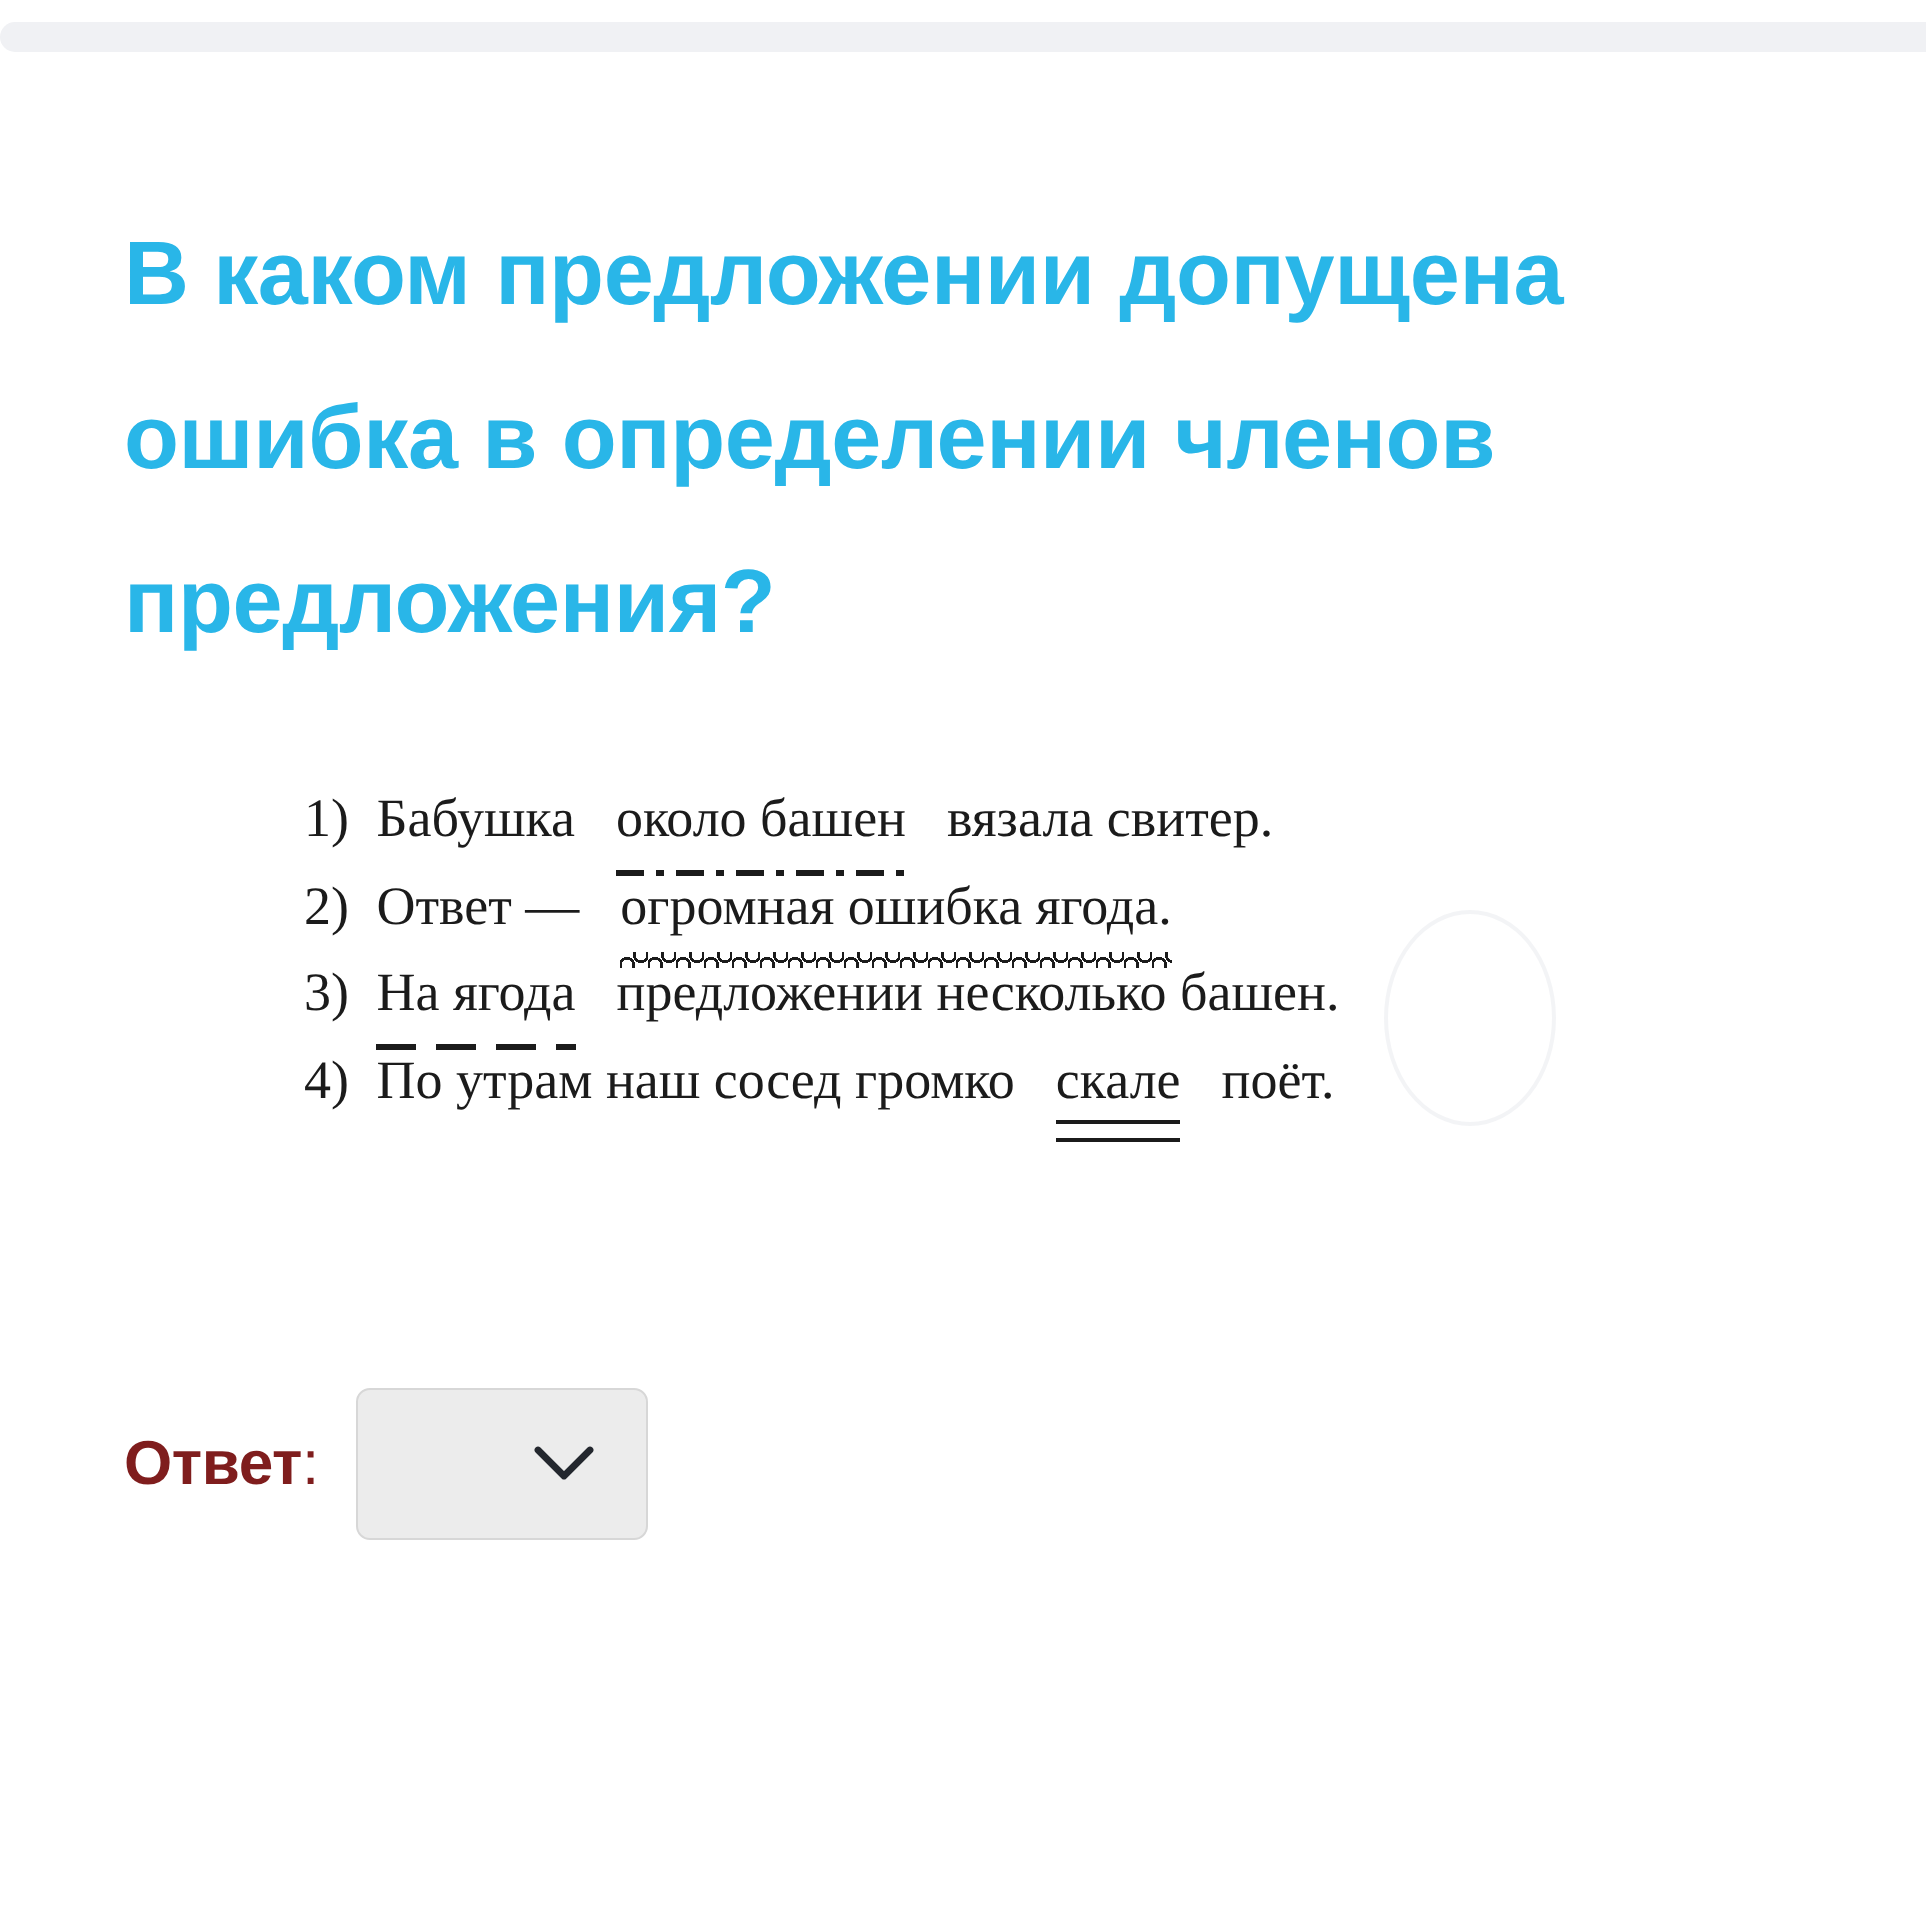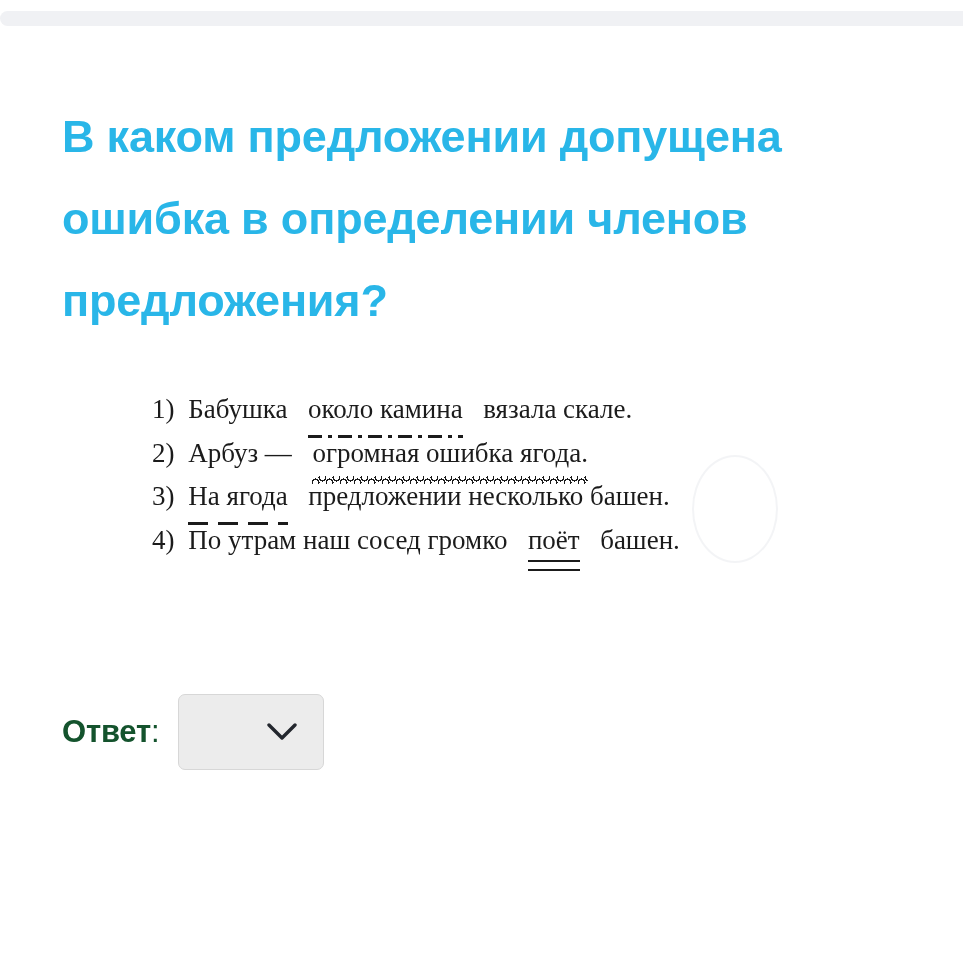--- a/index.html
+++ b/index.html
@@ -129,21 +129,21 @@
   #answer-row {
     position: absolute;
     left: 62px;
     top: 694px;
     display: flex;
     align-items: center;
   }
   #answer-label {
     font-size: 31px;
     font-weight: bold;
-    color: #14532d;
+    color: #7f1d1d;
     letter-spacing: -0.2px;
   }
   #answer-label .colon { font-weight: normal; }
 
   #answer-select {
     margin-left: 19px;
     width: 146px;
     height: 76px;
     background: #ececec;
     border: 1px solid #d7d7d7;
@@ -174,46 +174,46 @@
   <span class="tline">ошибка в определении членов</span>
   <span class="tline">предложения?</span>
 </div>
 
 <div id="options">
 
   <span class="opt-row">
     <span class="num">1)</span>
     <span>Бабушка</span>
     <span class="sp"></span>
-    <span class="mark mark-dashdot">около камина</span>
-    <span class="sp"></span>
-    <span>вязала скале.</span>
+    <span class="mark mark-dashdot">около башен</span>
+    <span class="sp"></span>
+    <span>вязала свитер.</span>
   </span>
 
   <span class="opt-row">
     <span class="num">2)</span>
-    <span>Арбуз —</span>
+    <span>Ответ —</span>
     <span class="sp"></span>
     <span class="mark mark-wave">огромная ошибка ягода.</span>
   </span>
 
   <span class="opt-row">
     <span class="num">3)</span>
     <span class="mark mark-dash">На ягода</span>
     <span class="sp"></span>
     <span>предложении несколько башен.</span>
   </span>
 
   <span class="opt-row">
     <span class="num">4)</span>
     <span>По утрам наш сосед громко</span>
     <span class="sp"></span>
-    <span class="mark mark-double">поёт</span>
-    <span class="sp"></span>
-    <span>башен.</span>
+    <span class="mark mark-double">скале</span>
+    <span class="sp"></span>
+    <span>поёт.</span>
   </span>
 
 </div>
 
 <div id="watermark"></div>
 
 <div id="answer-row">
   <span id="answer-label"><span>Ответ</span><span class="colon">:</span></span>
   <div id="answer-select">
     <span class="selected-value"></span>

